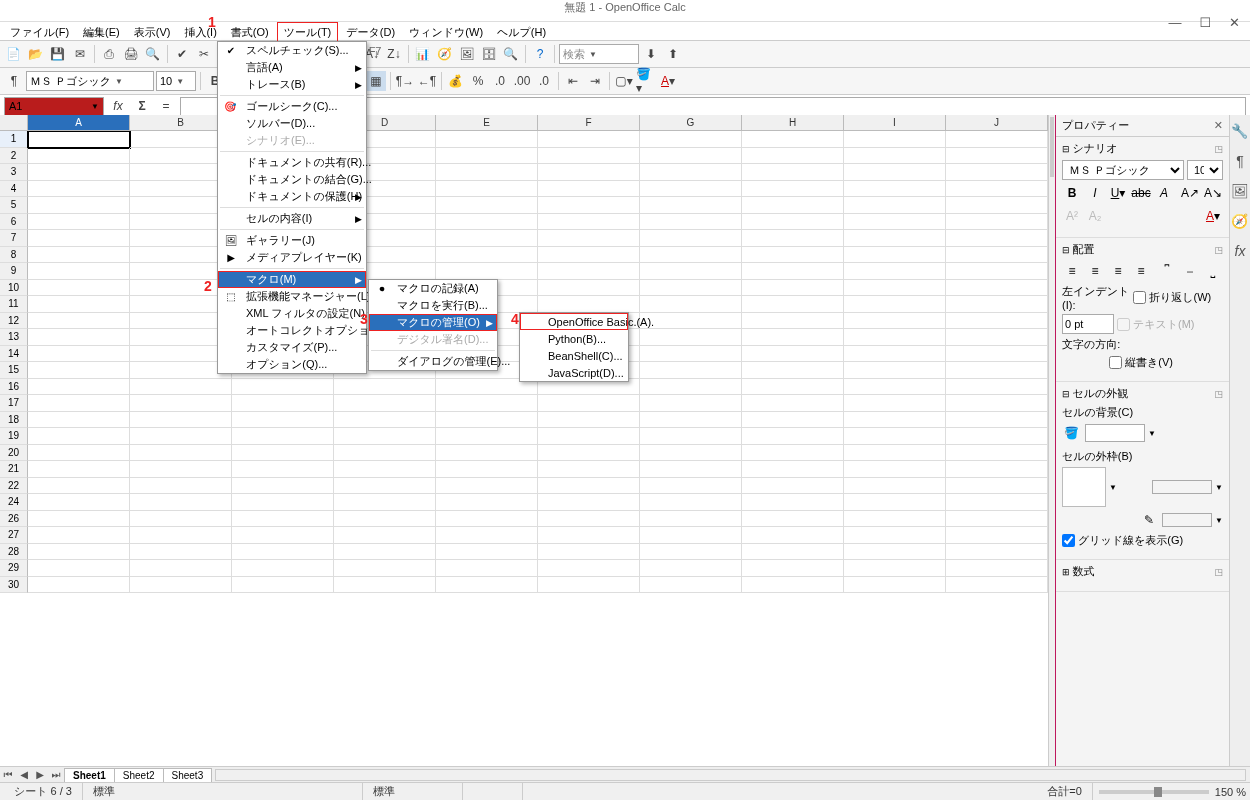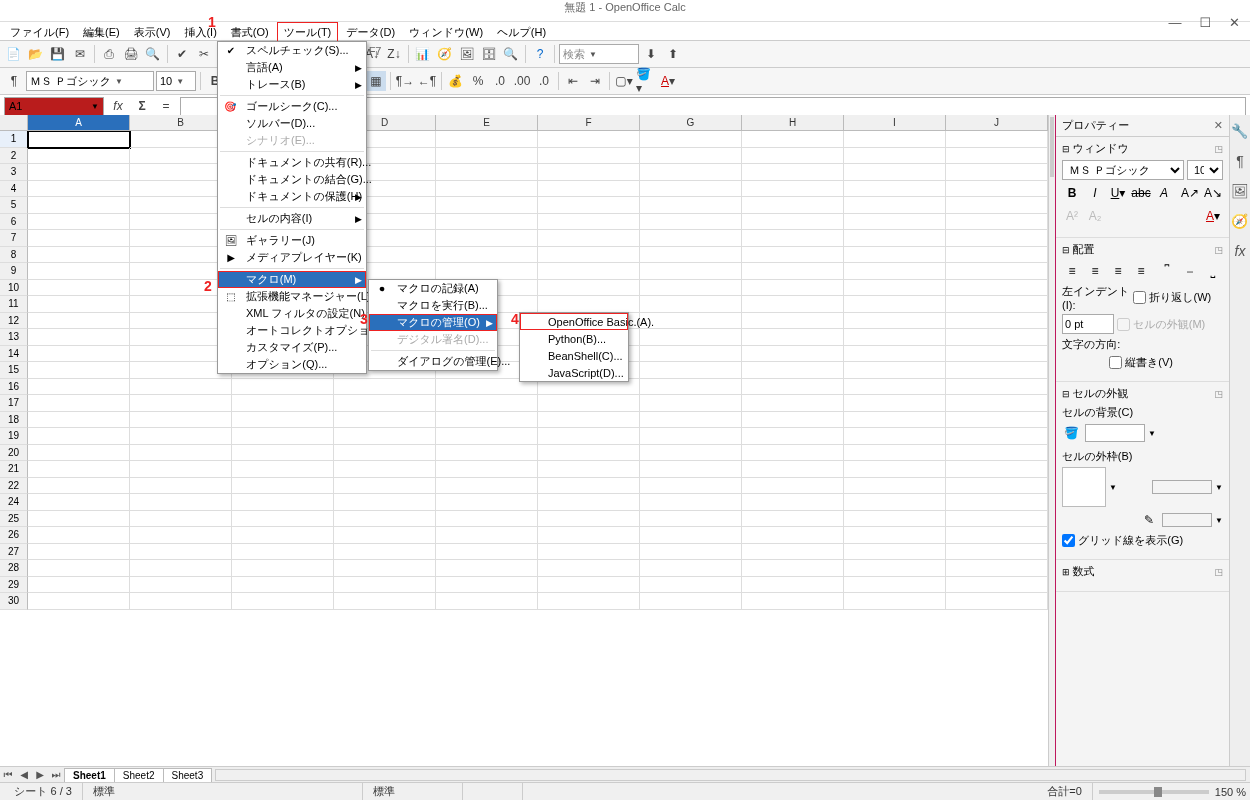--- a/index.html
+++ b/index.html
@@ -537,33 +537,20 @@
           <div class="cell"></div>
           <div class="cell"></div>
           <div class="cell"></div>
           <div class="cell"></div>
           <div class="cell"></div>
           <div class="cell"></div>
           <div class="cell"></div>
           <div class="cell"></div>
         </div>
         <div class="gridrow">
-          <div class="rowhead">25</div>
-          <div class="cell"></div>
-          <div class="cell"></div>
-          <div class="cell"></div>
-          <div class="cell"></div>
-          <div class="cell"></div>
-          <div class="cell"></div>
-          <div class="cell"></div>
-          <div class="cell"></div>
-          <div class="cell"></div>
-          <div class="cell"></div>
-        </div>
-        <div class="gridrow">
           <div class="rowhead">26</div>
           <div class="cell"></div>
           <div class="cell"></div>
           <div class="cell"></div>
           <div class="cell"></div>
           <div class="cell"></div>
           <div class="cell"></div>
           <div class="cell"></div>
           <div class="cell"></div>
           <div class="cell"></div>
@@ -630,21 +617,21 @@
 
   <div class="props">
     <div class="hdr">
         <span>プロパティー</span>
         <span class="x">✕</span>
       </div>
 
     <div class="sect">
       <div class="sect-title">
           <span class="tog">⊟</span>
-          <span>ウィンドウ</span>
+          <span>シナリオ</span>
           <span class="mini">◳</span>
         </div>
       <div class="row">
         <select style="flex:1"><option>ＭＳ Ｐゴシック</option></select>
         <select style="width:36px"><option>10</option></select>
       </div>
       <div class="row">
         <span class="pbtn">
             <b>B</b>
           </span>
@@ -688,21 +675,21 @@
         <span style="width:68px">左インデント(I):</span>
         <label class="ck">
             <input type="checkbox" style="">
             <span>折り返し(W)</span>
           </label>
       </div>
       <div class="row">
         <input type="text" style="width: 52px;" value="0 pt">
         <label class="ck" style="color:#aaa">
             <input type="checkbox" disabled="" style="">
-            <span>セルの外観(M)</span>
+            <span>テキスト(M)</span>
           </label>
       </div>
       <div class="row">
           <span>文字の方向:</span>
         </div>
       <div class="row">
           <span style="width:44px"></span>
           <label class="ck">
             <input type="checkbox" style="">
             <span>縦書き(V)</span>

